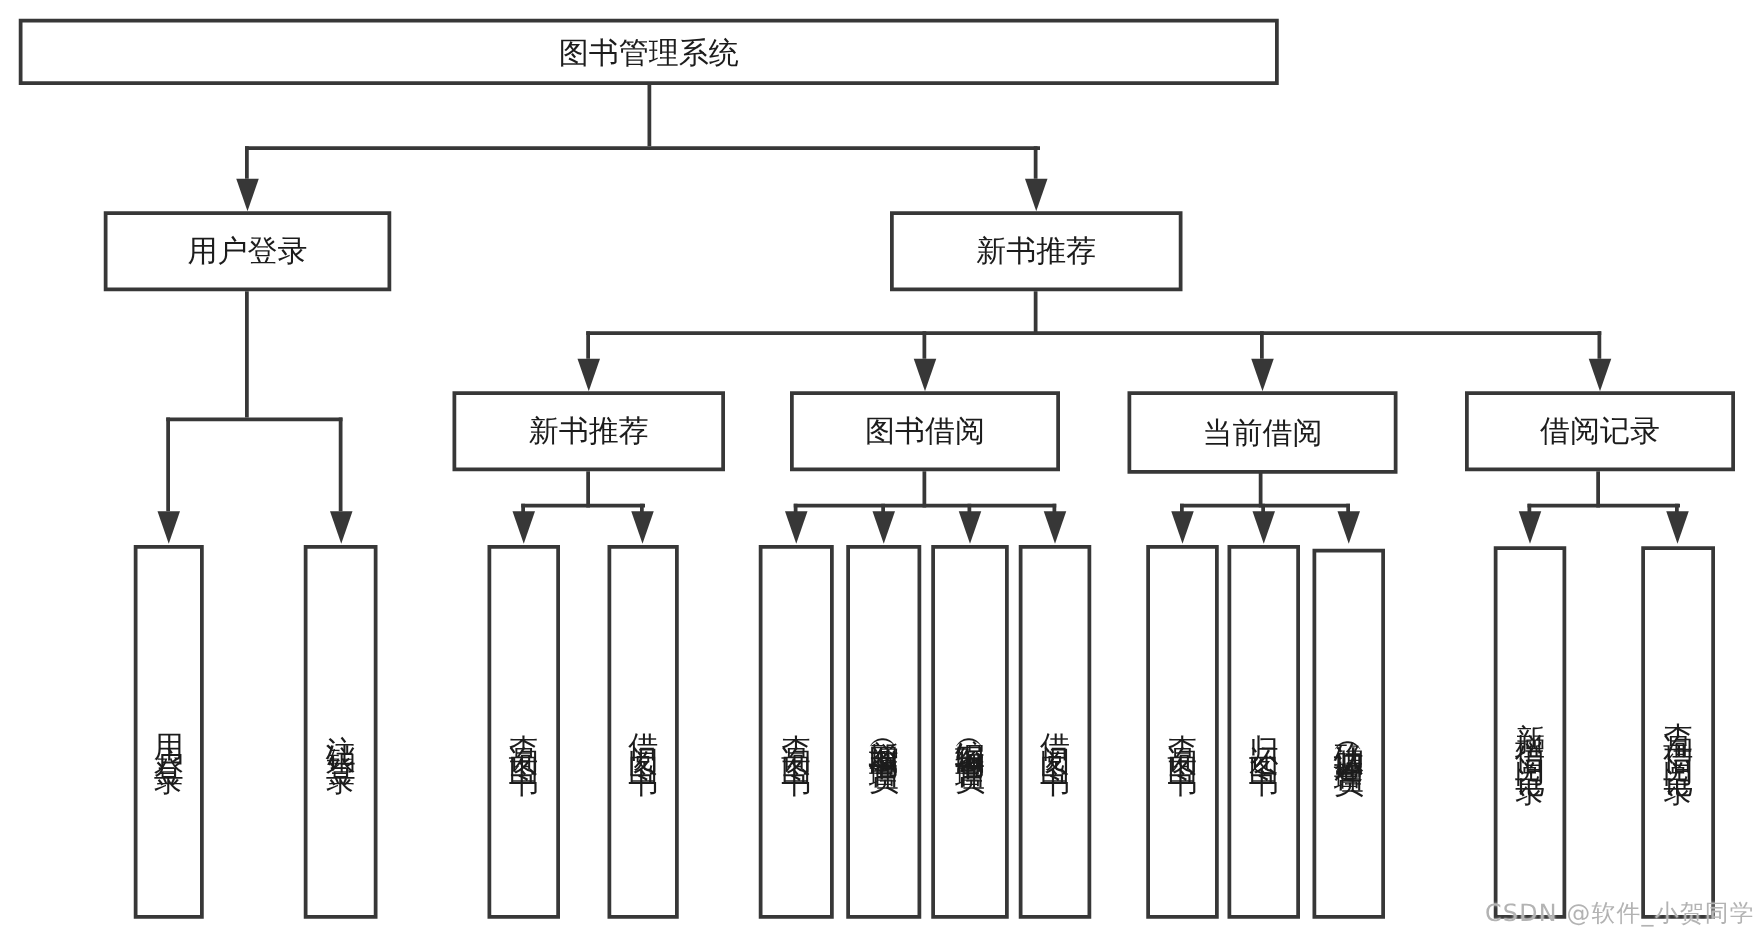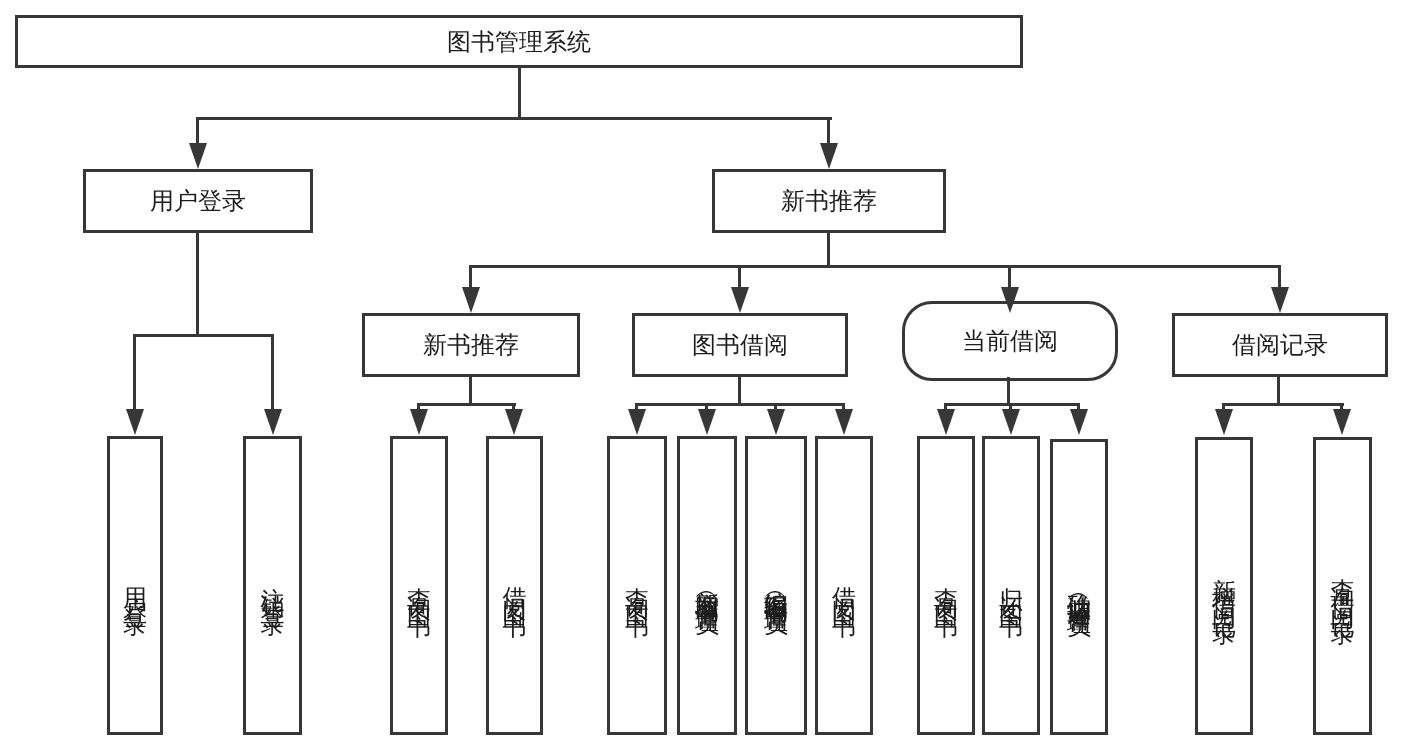--- a/index.html
+++ b/index.html
@@ -44,21 +44,21 @@
   <div class="box" style="left:712px;top:169px;width:234px;height:64px;">
     <span>新书推荐</span>
   </div>
 
   <div class="box" style="left:362px;top:313px;width:218px;height:64px;">
     <span>新书推荐</span>
   </div>
   <div class="box" style="left:632px;top:313px;width:216px;height:64px;">
     <span>图书借阅</span>
   </div>
-  <div class="box" style="left:902px;top:301px;width:216px;height:80px;border-radius:30px;">
+  <div class="box" style="left:902px;top:313px;width:216px;height:66px;">
     <span>当前借阅</span>
   </div>
   <div class="box" style="left:1172px;top:313px;width:216px;height:64px;">
     <span>借阅记录</span>
   </div>
 
   <div class="box vbox" style="left:107px;top:436px;width:56px;height:299px;">
     <span>用户登录</span>
   </div>
   <div class="box vbox" style="left:243px;top:436px;width:59px;height:299px;">
@@ -154,14 +154,15 @@
   <div class="arrow" style="left:1002px;top:409px;"></div>
   <div class="arrow" style="left:1070px;top:409px;"></div>
 
   <div class="vline" style="left:1277px;top:377px;height:29px;"></div>
   <div class="hline" style="left:1222px;top:403px;width:122px;"></div>
   <div class="vline" style="left:1222px;top:403px;height:8px;"></div>
   <div class="vline" style="left:1340px;top:403px;height:8px;"></div>
   <div class="arrow" style="left:1215px;top:409px;"></div>
   <div class="arrow" style="left:1333px;top:409px;"></div>
 
+  <div class="watermark">CSDN @软件_小贺同学</div>
 
 </div>
 
 </body></html>

